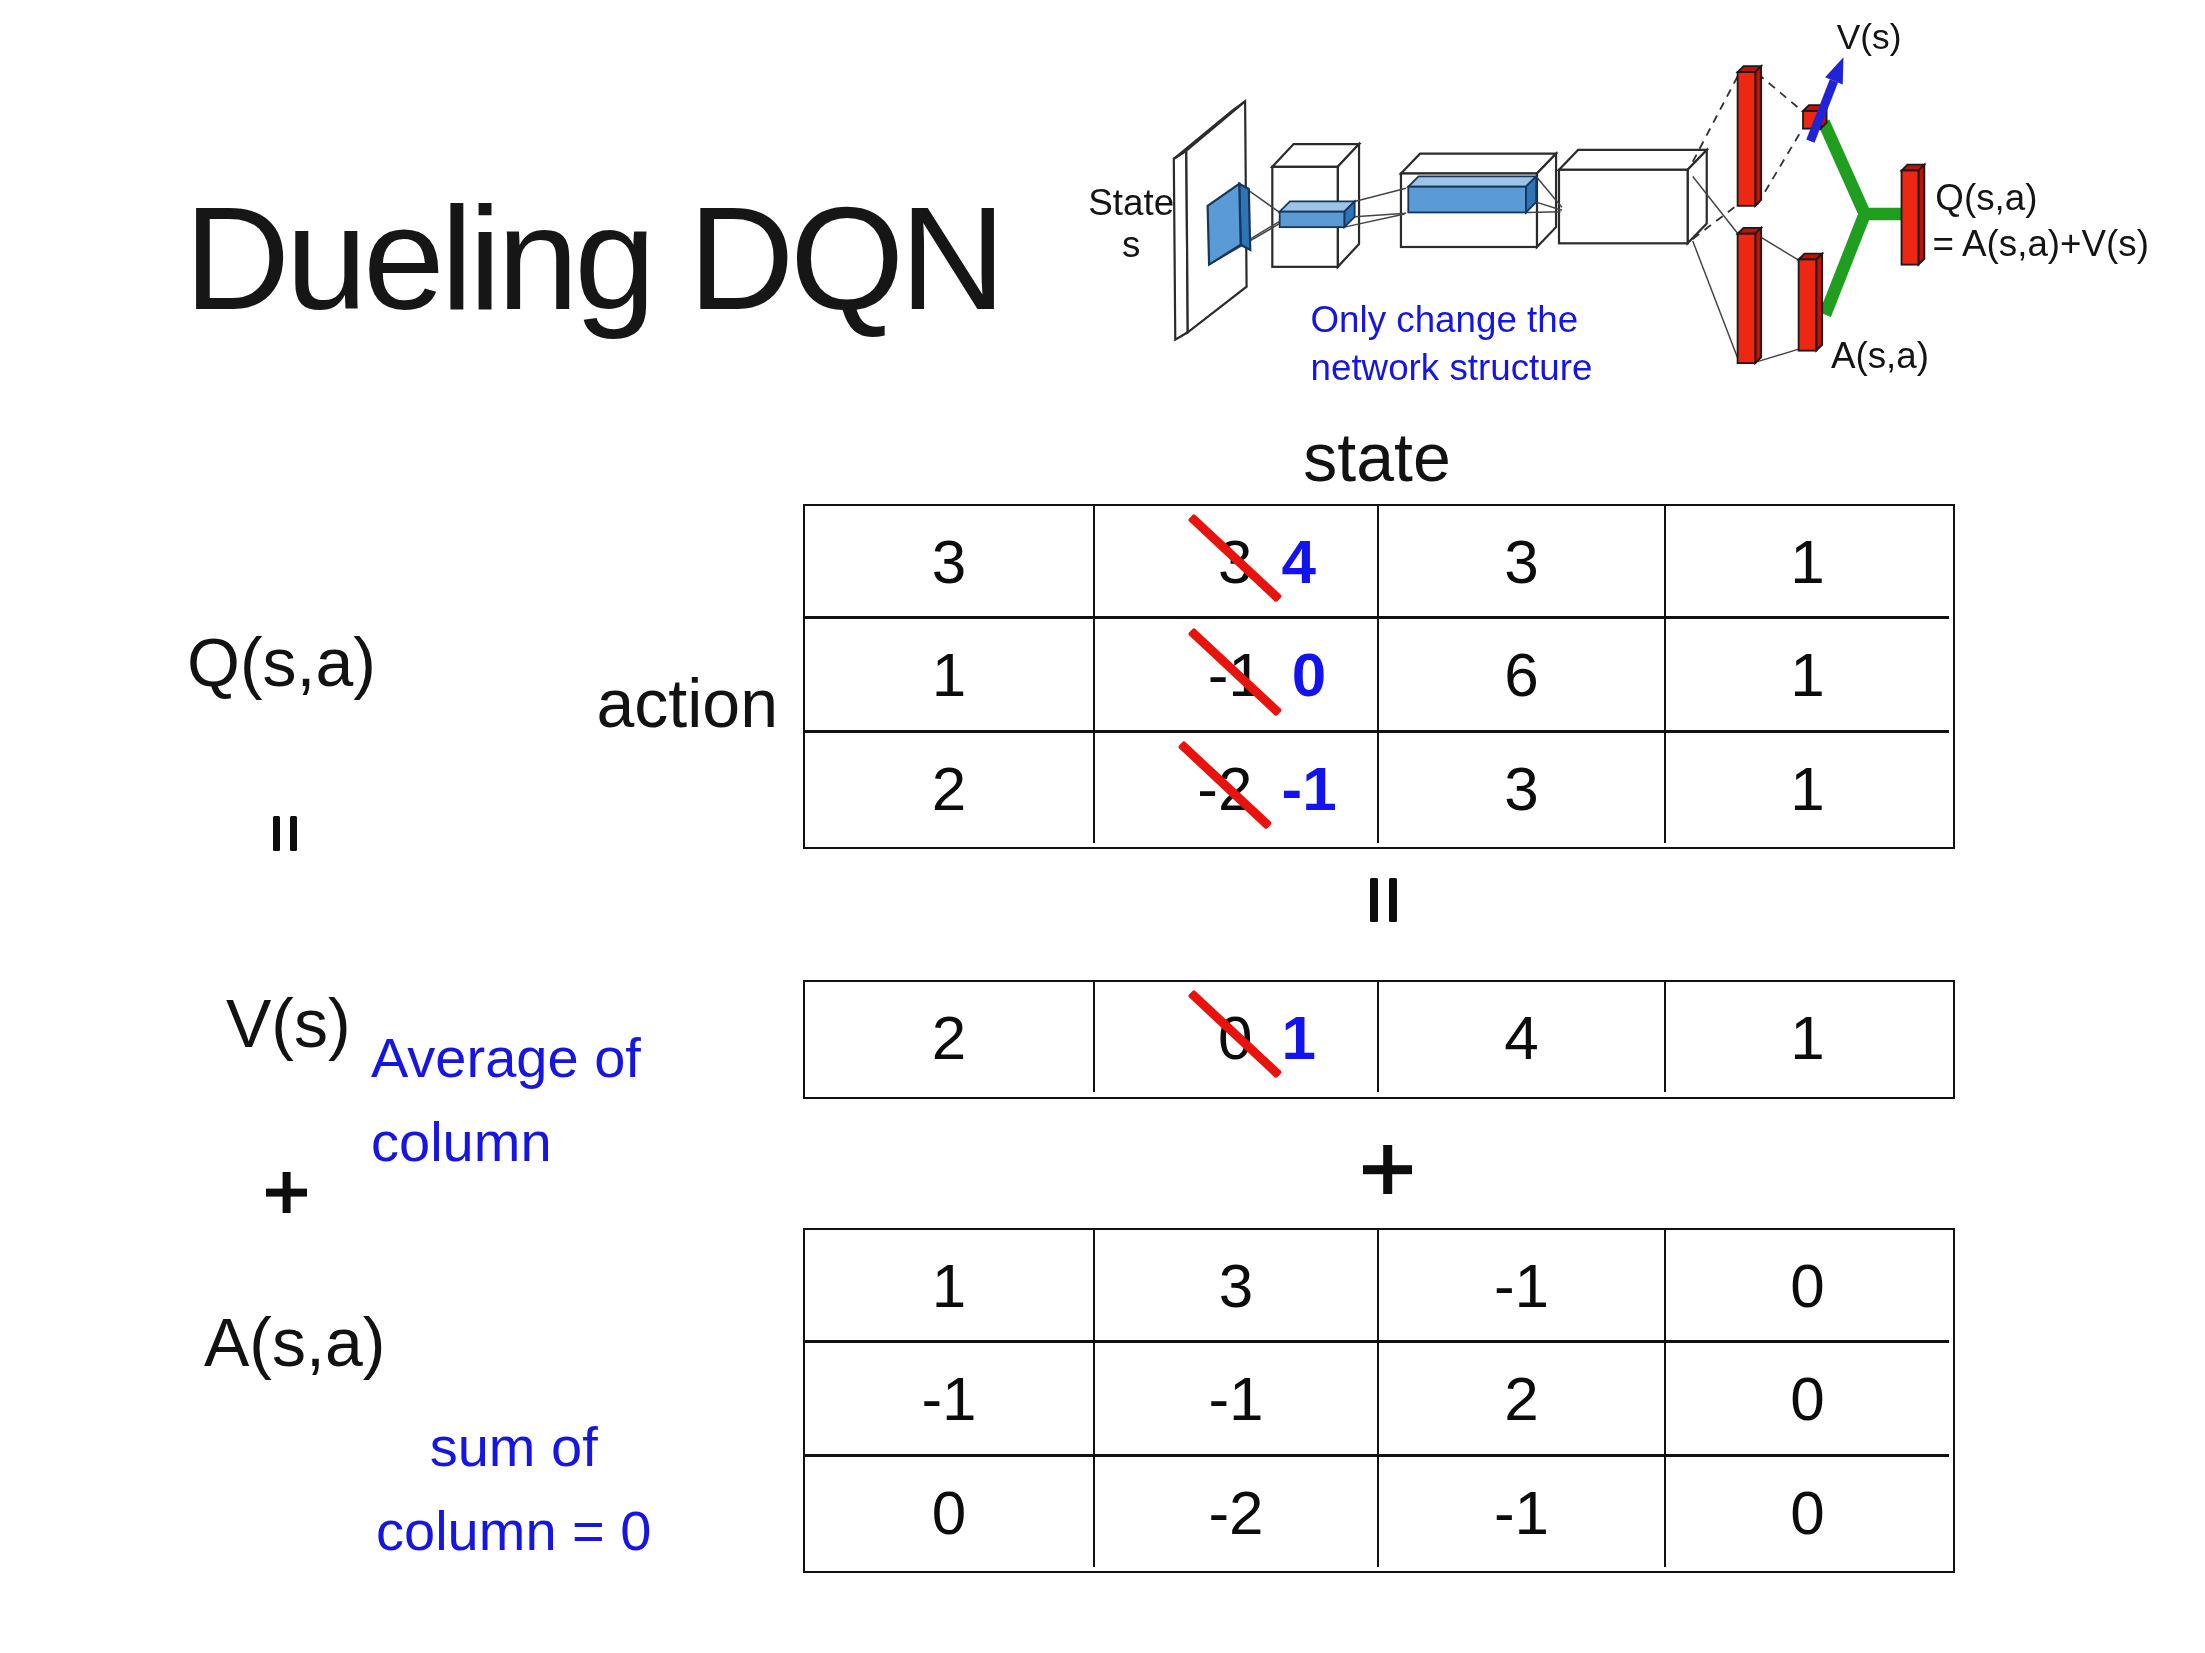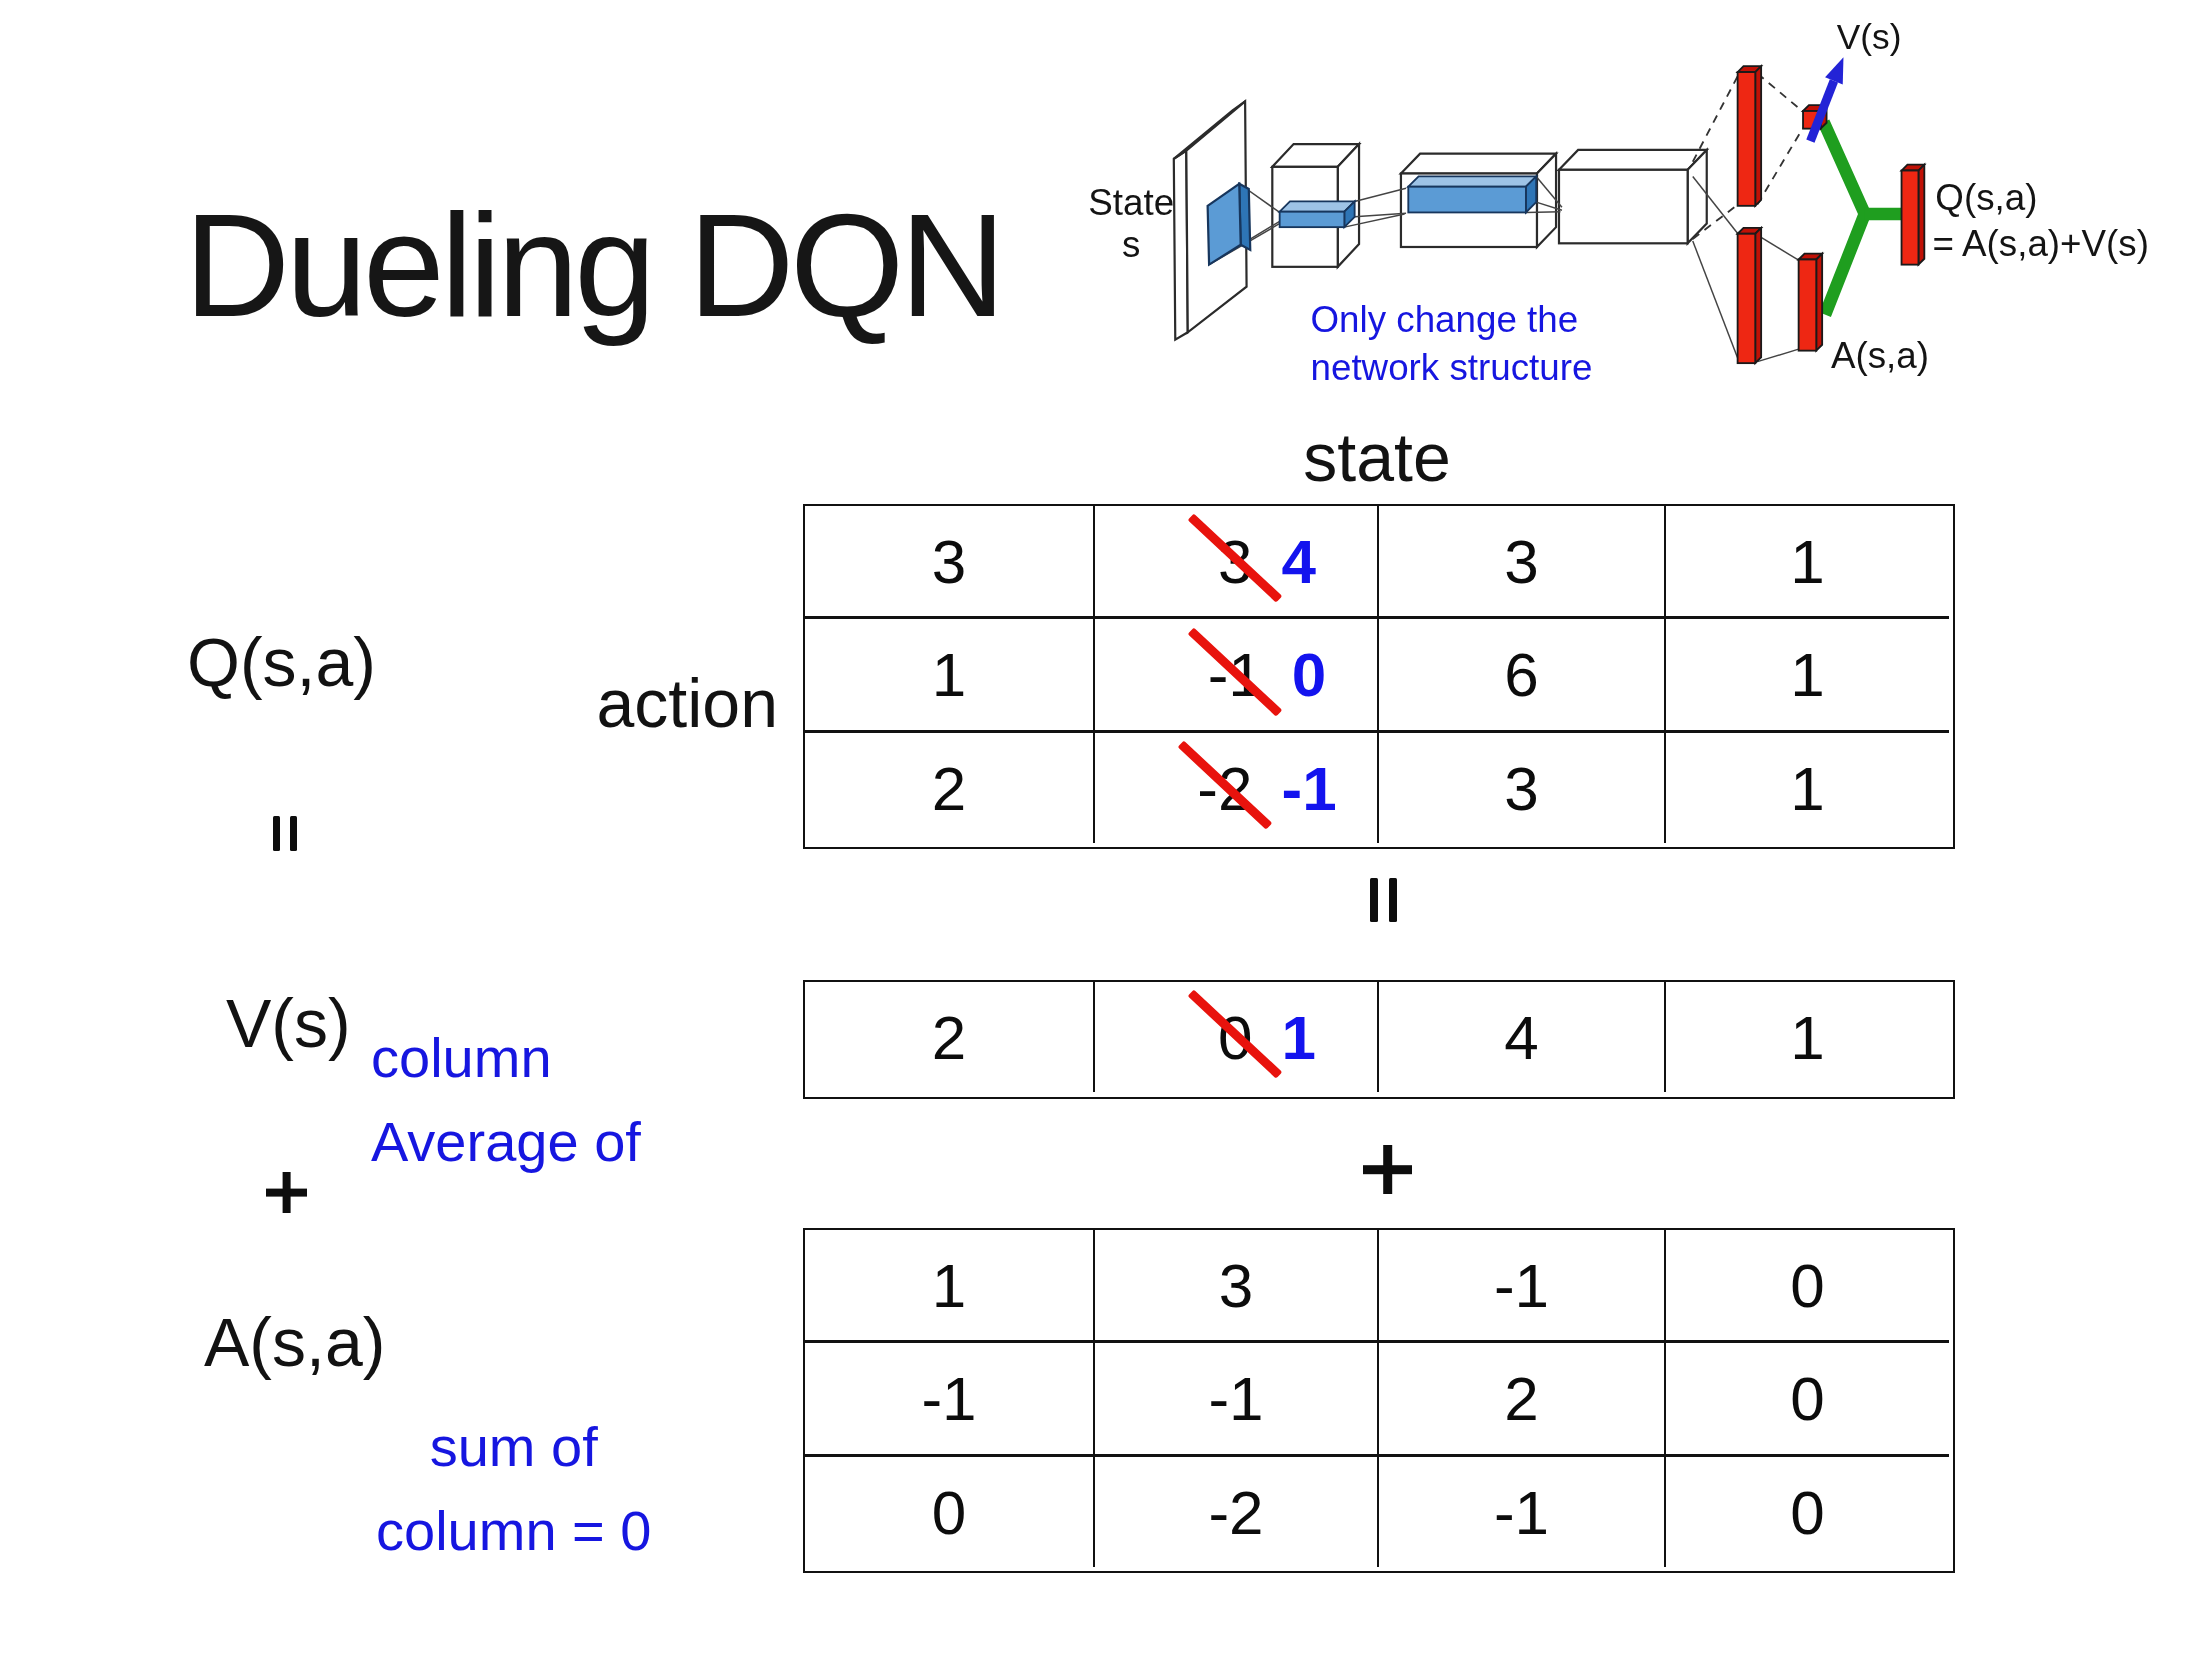--- a/index.html
+++ b/index.html
@@ -1,19 +1,19 @@
 <!DOCTYPE html>
 <html style="font-size:11.8px"><head>
 <meta charset="utf-8">
 <style>
   html,body{margin:0;padding:0;background:#ffffff;}
   #slide{position:relative;width:2205px;height:1654px;background:#ffffff;
          font-family:"Liberation Sans",sans-serif;overflow:hidden;color:#141414;}
   .abs{position:absolute;}
-  #title{left:184px;top:192px;font-size:147px;letter-spacing:-4.4px;line-height:1;color:#161616;white-space:nowrap;}
+  #title{left:184px;top:185px;font-size:147px;letter-spacing:-4.4px;line-height:1;color:#161616;white-space:nowrap;}
   .biglbl{font-size:68px;line-height:1.1;color:#121212;white-space:nowrap;}
   .bluenote{font-size:56px;line-height:1.5;color:#1616e0;white-space:nowrap;}
   
   .mtable{position:absolute;border:2.2px solid #111;background:#fff;}
   .mrow{display:grid;grid-template-columns:290px 284px 287px 283px;}
   .cell{display:flex;align-items:center;justify-content:center;
         font-size:62px;color:#0c0c0c;border-right:2.2px solid #111;border-bottom:3.7px solid #111;}
   .mrow .cell:last-child{border-right:none;}
   .mrow.last .cell{border-bottom:none;}
   .pair{display:flex;align-items:center;gap:29px;transform:translateX(31px);}
@@ -151,22 +151,22 @@
     <div class="bar" style="width:7.4px;height:35px;"></div>
   </div>
   <div class="abs biglbl" style="left:226px;top:986px;">V(s)</div>
   <div class="plus" style="left:266px;top:1172px;width:41px;height:41px;">
     <div class="h" style="height:8.8px;"></div>
       <div class="v" style="width:8.8px;"></div>
   </div>
   <div class="abs biglbl" style="left:204px;top:1305px;">A(s,a)</div>
 
   <div class="abs bluenote" style="left:371px;top:1016px;">
+    <div>Average of</div>
     <div>column</div>
-    <div>Average of</div>
   </div>
   <div class="abs bluenote" style="left:376px;top:1405px;text-align:center;">
     <div>sum of</div>
     <div>column = 0</div>
   </div>
 
   <div class="mtable" style="left:803px;top:504px;width:1148px;height:341px;">
     <div class="mrow" style="height:113px;">
       <div class="cell">3</div>
       <div class="cell">

